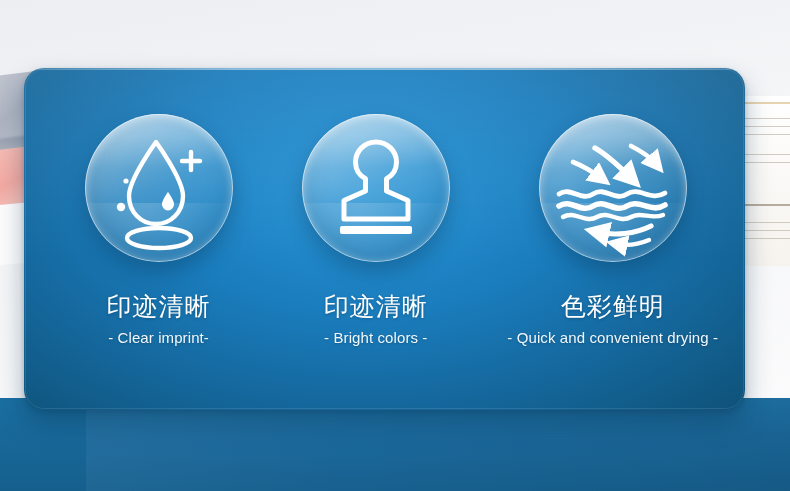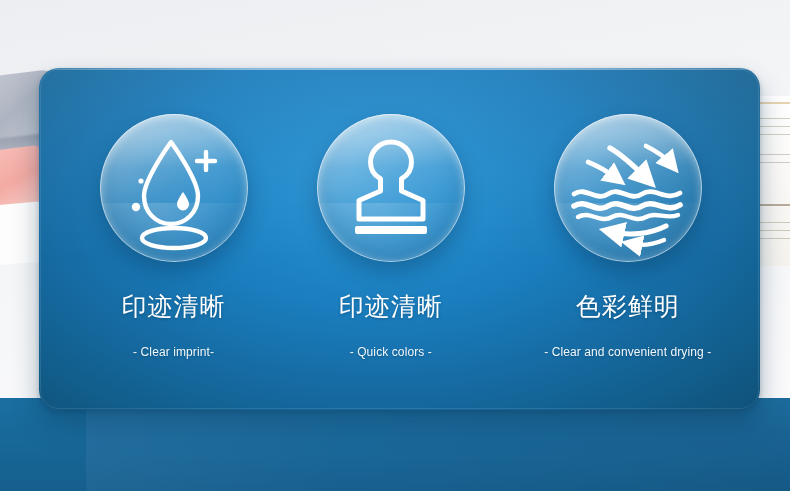--- a/index.html
+++ b/index.html
@@ -66,21 +66,21 @@
     content:""; position:absolute; inset:0;
     background:linear-gradient(100deg,rgba(255,255,255,.05) 0%,rgba(255,255,255,0) 45%,rgba(0,0,0,.07) 100%);
   }
   .bg-band-left {
     position:absolute; left:0; top:398px; width:86px; bottom:0;
     background:linear-gradient(180deg,#1a6fa2 0%,#155f8d 100%);
   }
 
   
   .card {
-    position:absolute; left:39px; top:68px; width:721px; height:342px;
+    position:absolute; left:24px; top:68px; width:721px; height:342px;
     border-radius:20px;
     background:
       radial-gradient(ellipse 96% 120% at 47% 34%,
         #2a93d4 0%,
         #2189ca 16%,
         #1a7cbc 32%,
         #15699f 52%,
         #105781 72%,
         #0c4a6f 88%,
         #0a4263 100%);
@@ -160,22 +160,22 @@
   .cn-title {
     margin-top:30px;
     font-size:25px;
     line-height:1.12;
     color:#ffffff;
     letter-spacing:1px;
     font-weight:400;
     text-shadow:0 1px 3px rgba(6,44,72,.38);
   }
   .en-sub {
-    margin-top:25px;
-    font-size:12px;
+    margin-top:9px;
+    font-size:15px;
     color:#f2f8fc;
     letter-spacing:.1px;
     font-weight:400;
     text-shadow:0 1px 2px rgba(6,44,72,.34);
   }
 </style>
 </head>
 <body>
 
 <div class="bg">
@@ -246,21 +246,21 @@
                    L84.5 77
                    L84.5 64.8
                    C90.5 61.5 94.5 55.5 94.5 48
                    C94.5 37 85.5 28 74 28 Z" stroke="#ffffff" stroke-width="5" stroke-linejoin="round" fill="none"></path>
 
           <rect x="38" y="112" width="72" height="8" rx="2" fill="#ffffff"></rect>
         </svg>
         <div class="sphere-rim"></div>
       </div>
       <div class="cn-title">印迹清晰</div>
-      <div class="en-sub">- Quick colors -</div>
+      <div class="en-sub">- Bright colors -</div>
     </div>
 
     <div class="feature f3">
       <div class="sphere">
         <div class="sphere-gloss"></div>
         <div class="sphere-gloss2"></div>
         <svg viewBox="0 0 148 148" fill="none" xmlns="http://www.w3.org/2000/svg">
           <defs>
             <marker id="ah" markerWidth="5" markerHeight="5" refX="2.4" refY="2.5" orient="auto">
               <path d="M0 0 L5 2.5 L0 5 Z" fill="#ffffff"></path>
@@ -274,17 +274,17 @@
           <path d="M20 80 C32 72 42 88 54 80 C66 72 76 88 88 80 C100 72 112 88 126 79" stroke="#ffffff" stroke-width="4.8" stroke-linecap="round" fill="none"></path>
           <path d="M20 92 C32 84 42 100 54 92 C66 84 76 100 88 92 C100 84 112 100 126 91" stroke="#ffffff" stroke-width="5.6" stroke-linecap="round" fill="none"></path>
           <path d="M24 103 C36 96 46 110 58 103 C70 96 80 110 92 103 C102 97 112 106 124 101" stroke="#ffffff" stroke-width="4.4" stroke-linecap="round" fill="none"></path>
 
           <path d="M112 112 C96 120 76 122 58 118" stroke="#ffffff" stroke-width="5.2" stroke-linecap="round" fill="none" marker-end="url(#ah)"></path>
           <path d="M110 126 C98 131 88 132 78 130" stroke="#ffffff" stroke-width="4.4" stroke-linecap="round" fill="none" marker-end="url(#ah)"></path>
         </svg>
         <div class="sphere-rim"></div>
       </div>
       <div class="cn-title">色彩鲜明</div>
-      <div class="en-sub">- Clear and convenient drying -</div>
+      <div class="en-sub">- Quick and convenient drying -</div>
     </div>
 
   </div>
 </div>
 
 </body></html>

